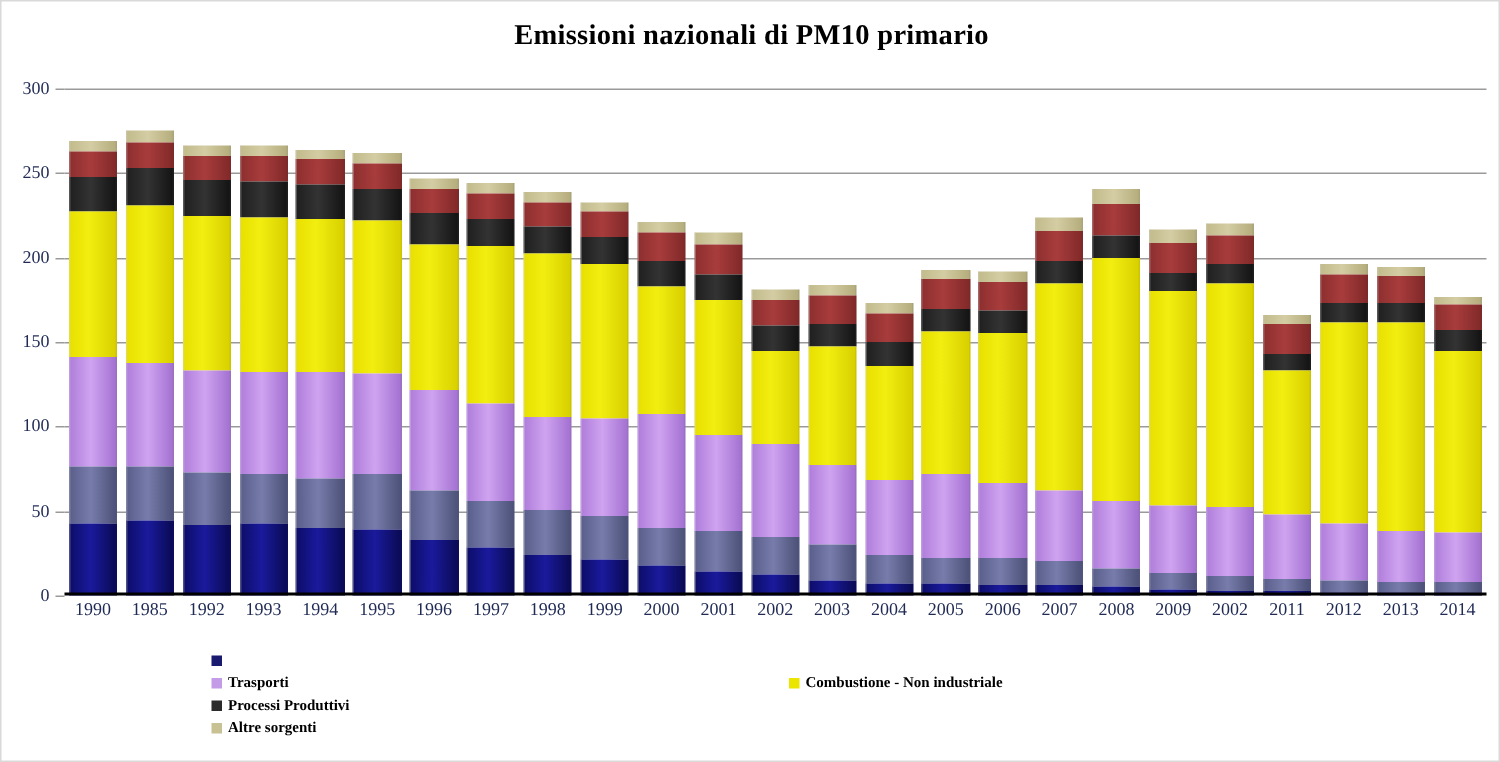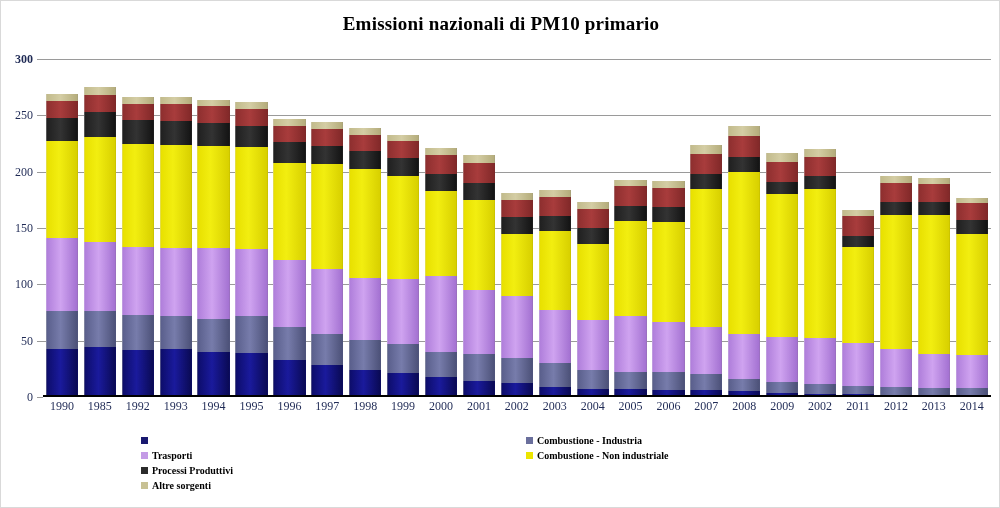--- a/index.html
+++ b/index.html
@@ -163,21 +163,21 @@
       <div class="ytick" style="top: 291.667px;">50</div>
       <div class="ytickmark" style="top: 291.667px;"></div>
       <div class="ytick" style="top: 235.333px;">100</div>
       <div class="ytickmark" style="top: 235.333px;"></div>
       <div class="ytick" style="top: 179px;">150</div>
       <div class="ytickmark" style="top: 179px;"></div>
       <div class="ytick" style="top: 122.667px;">200</div>
       <div class="ytickmark" style="top: 122.667px;"></div>
       <div class="ytick" style="top: 66.3333px;">250</div>
       <div class="ytickmark" style="top: 66.3333px;"></div>
-      <div class="ytick" style="top: 10px; font-weight: bold;">300</div>
+      <div class="ytick" style="top: 10px;">300</div>
       <div class="ytickmark" style="top: 10px;"></div>
     </div>
 
   <div id="plot-wrap">
     <div id="plot-area">
       <div id="gridlines">
           <div class="gridline" style="top: 281.667px;"></div>
           <div class="gridline" style="top: 225.333px;"></div>
           <div class="gridline" style="top: 169px;"></div>
           <div class="gridline" style="top: 112.667px;"></div>
@@ -440,24 +440,20 @@
       <div class="xlab">2011</div>
       <div class="xlab">2012</div>
       <div class="xlab">2013</div>
       <div class="xlab">2014</div>
     </div>
 
   <div id="legend">
       <div class="leg-item" style="grid-area: 1 / 1;">
         <span class="swatch" style="background: rgb(25, 25, 112);"></span>
       </div>
-      <div class="leg-item" style="grid-area: 1 / 2;">
-        <span class="swatch" style="background: rgb(106, 111, 156);"></span>
-        <span>Combustione - Industria</span>
-      </div>
       <div class="leg-item" style="grid-area: 2 / 2;">
         <span class="swatch" style="background: rgb(236, 229, 0);"></span>
         <span>Combustione - Non industriale</span>
       </div>
       <div class="leg-item" style="grid-area: 2 / 1;">
         <span class="swatch" style="background: rgb(196, 155, 230);"></span>
         <span>Trasporti</span>
       </div>
       <div class="leg-item" style="grid-area: 3 / 1;">
         <span class="swatch" style="background: rgb(43, 43, 43);"></span>

